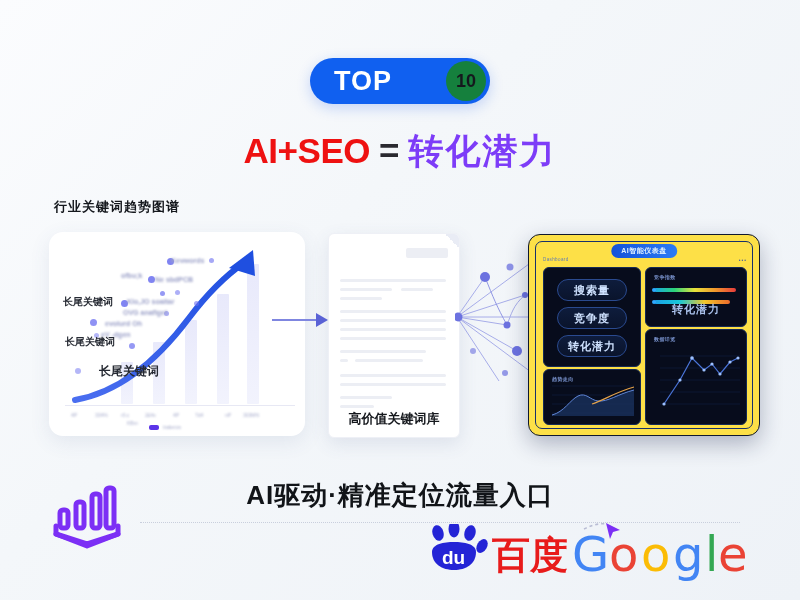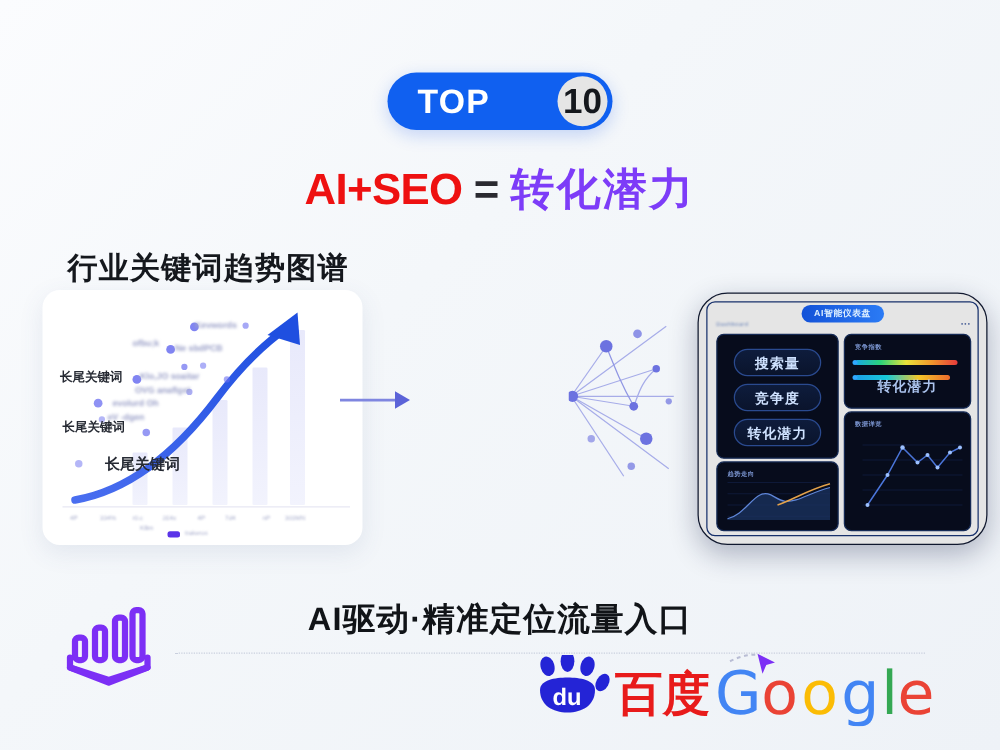--- a/index.html
+++ b/index.html
@@ -17,44 +17,44 @@
     background:#1060f0;border-radius:26px;
     display:flex;align-items:center;
     box-shadow:0 4px 14px rgba(20,80,230,.22);
   }
   .top-badge .tb-text{
     color:#ffffff;font-size:27px;font-weight:bold;letter-spacing:1px;
     margin-left:24px;line-height:1;
   }
   .top-badge .tb-circle{
     position:absolute;right:4px;top:3px;width:40px;height:40px;border-radius:50%;
-    background:#e5e5e5;display:flex;align-items:center;justify-content:center;
-    color:#15181d;font-size:28px;font-weight:bold;
+    background:#15803d;display:flex;align-items:center;justify-content:center;
+    color:#15181d;font-size:18px;font-weight:bold;
   }
 
   
   .headline{
     position:absolute;left:0;right:0;top:128px;text-align:center;
     font-size:35px;font-weight:bold;white-space:nowrap;
   }
   .headline .h-ai{color:#ee1111;letter-spacing:-.5px;}
   .headline .h-eq{color:#2a2a30;margin:0 9px;}
   .headline .h-cn{color:#7d3cf8;letter-spacing:2px;}
 
   
   .sec-label{
-    position:absolute;font-size:24px;font-weight:bold;color:#15181d;
+    position:absolute;font-size:13px;font-weight:bold;color:#15181d;
     letter-spacing:1px;white-space:nowrap;
   }
   #label-left{left:54px;top:198px;}
   #label-right{left:586px;top:198px;}
 
   
   .chart-card{
-    position:absolute;left:34px;top:232px;width:256px;height:204px;
+    position:absolute;left:49px;top:232px;width:256px;height:204px;
     background:#ffffff;border-radius:14px;
     box-shadow:0 6px 20px rgba(70,90,140,.10);
     overflow:hidden;
     text-decoration:underline;
   }
   .chart-inner{position:absolute;inset:0;}
   .cc-bar{position:absolute;bottom:32px;background:linear-gradient(180deg,#e8e9fb,#f2f3fd);border-radius:1px;}
   .cc-dot{position:absolute;border-radius:50%;background:#6a6ef0;}
   .cc-blur{
     position:absolute;color:#9ba0c8;font-size:7px;filter:blur(1.1px);
@@ -90,23 +90,23 @@
     position:absolute;left:0;right:0;bottom:9px;text-align:center;
     font-size:13px;font-weight:bold;color:#15181d;white-space:nowrap;
   }
 
   
   #nodenet{position:absolute;left:455px;top:255px;width:85px;height:135px;}
 
   
   .dash{
     position:absolute;left:528px;top:234px;width:230px;height:200px;
-    background:#e5e5e5;border-radius:24px;
+    background:#fde047;border-radius:12px;
     box-shadow:0 8px 22px rgba(20,30,70,.30);
-    border:1px solid #10182e;overflow:hidden;margin-left:30px;
+    border:1px solid #10182e;overflow:hidden;
   }
   .dash-frame{position:absolute;inset:6px;border:1px solid #17306b;border-radius:7px;}
   .dash-title{
     position:absolute;left:50%;transform:translateX(-50%);top:9px;
     background:linear-gradient(90deg,#1352d8,#2b7bf5);
     color:#dff0ff;font-size:7px;font-weight:bold;padding:2px 10px;border-radius:8px;
     white-space:nowrap;filter:blur(.45px);letter-spacing:.5px;
   }
   .dash-sub{position:absolute;left:14px;top:22px;font-size:4.5px;color:#5f7bb5;filter:blur(.7px);letter-spacing:.4px;}
   .dash-dots{position:absolute;right:12px;top:22px;font-size:5px;color:#4a6098;letter-spacing:1px;}
@@ -228,20 +228,40 @@
         <span>trakeros</span>
       </div>
     </div>
   </div>
 
   <svg id="arrow1" viewBox="0 0 56 20">
     <line x1="0" y1="10" x2="44" y2="10" stroke="#7f86e0" stroke-width="2.2"></line>
     <polygon points="44,3 56,10 44,17" fill="#5b63d8"></polygon>
   </svg>
 
+  <div class="doc-card">
+    <div class="doc-fold"></div>
+    <div class="doc-chip"></div>
+    <div class="doc-line" style="top:45px;width:106px;"></div>
+    <div class="doc-line" style="top:54px;width:52px;"></div>
+    <div class="doc-line" style="top:54px;left:72px;width:32px;"></div>
+    <div class="doc-line" style="top:63px;width:42px;"></div>
+    <div class="doc-line" style="top:76px;width:106px;"></div>
+    <div class="doc-line" style="top:85px;width:106px;"></div>
+    <div class="doc-line" style="top:94px;width:106px;"></div>
+    <div class="doc-line" style="top:103px;width:106px;"></div>
+    <div class="doc-line" style="top:116px;width:86px;"></div>
+    <div class="doc-line" style="top:125px;width:8px;"></div>
+    <div class="doc-line" style="top:125px;left:26px;width:68px;"></div>
+    <div class="doc-line" style="top:140px;width:106px;"></div>
+    <div class="doc-line" style="top:149px;width:106px;"></div>
+    <div class="doc-line" style="top:162px;width:52px;"></div>
+    <div class="doc-line" style="top:171px;width:34px;"></div>
+    <div class="doc-label">高价值关键词库</div>
+  </div>
 
   <svg id="nodenet" viewBox="0 0 85 135">
     <g stroke="#9aa0e6" stroke-width="1" fill="none" opacity=".85">
       <path d="M2,62 L78,6"></path>
         <path d="M2,62 L30,22"></path>
         <path d="M2,62 L70,40"></path>
       <path d="M2,62 L84,62"></path>
         <path d="M2,62 L52,70"></path>
         <path d="M2,62 L62,96"></path>
       <path d="M2,62 L44,126"></path>

